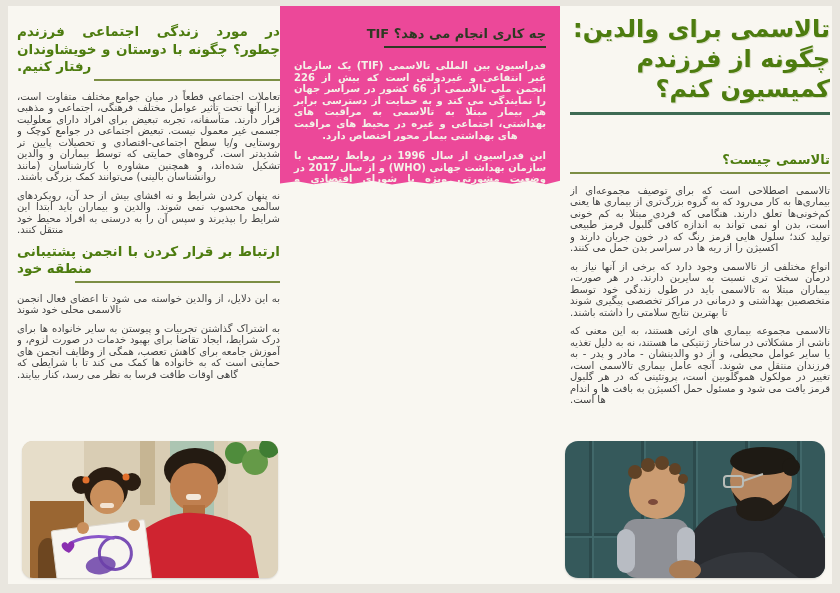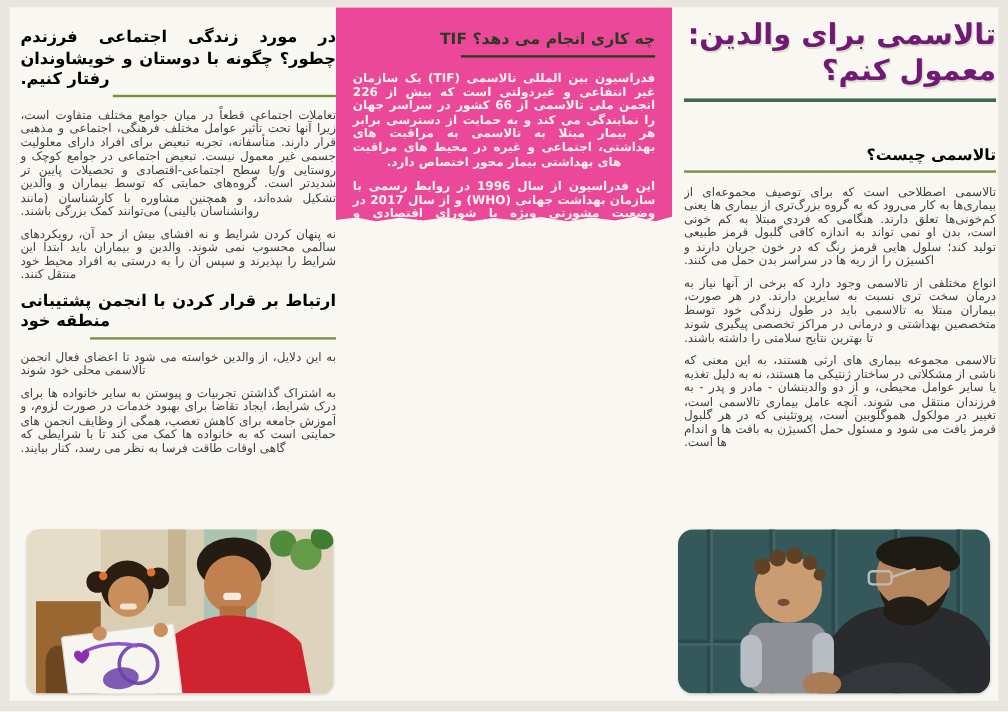--- a/index.html
+++ b/index.html
@@ -18,30 +18,30 @@
   .col { position: absolute; direction: rtl; }
   .col-left  { left: 17px;  top: 18px; width: 263px; height: 420px; overflow: hidden; }
   .col-right { left: 570px; top: 14px; width: 260px; height: 424px; overflow: hidden; }
 
   
   .body-p {
     font-size: 10px; line-height: 11.5px; color: #424242;
     text-align: justify; text-align-last: left; margin-bottom: 7px;
   }
   .olive-h {
-    color: #000000; font-weight: bold; font-size: 13.5px; line-height: 17.5px;
+    color: #4d7c0f; font-weight: bold; font-size: 13.5px; line-height: 17.5px;
     text-align: justify; text-align-last: left;
   }
   .olive-h.single { text-align: right; text-align-last: right; }
 
   .rule { height: 2px; background: #7c8e44; margin: 3px 0 10px; }
   .rule.pin-left { margin-left: auto; margin-right: 0; direction: ltr; }
 
   .main-title {
-    color: #701a75; font-weight: bold; font-size: 24px; line-height: 30px;
+    color: #4d7c0f; font-weight: bold; font-size: 24px; line-height: 30px;
     text-align: right; text-shadow: 1px 1px 0 rgba(124,142,68,.25);
   }
   .rule-title { height: 3px; background: #3e6b54; margin: 8px 0 9px; }
   .rule-sub   { height: 2px; background: #7c8e44; margin: 3px 0 11px; }
 
   
   .green-box {
     position: absolute; left: 280px; top: 6px; width: 280px; height: 181px;
     background: #ec4899; direction: rtl; padding: 20px 14px 10px;
     overflow: hidden;
@@ -70,21 +70,22 @@
 </style>
 </head>
 <body>
 
 <div class="frame">
   <div class="sheet"></div>
 
   <section class="col col-right">
     <h1 class="main-title">
       <div>تالاسمی برای والدین:</div>
-      <div>معمول کنم؟</div>
+      <div>چگونه از فرزندم</div>
+      <div>کمیسیون کنم؟</div>
     </h1>
     <div class="rule-title"></div>
 
     <h2 class="olive-h single" style="font-size:13px;margin-top:36px;">تالاسمی چیست؟</h2>
     <div class="rule-sub"></div>
 
     <p class="body-p">تالاسمی اصطلاحی است که برای توصیف مجموعه‌ای از بیماری‌ها به کار می‌رود که به گروه بزرگ‌تری از بیماری ها یعنی کم‌خونی‌ها تعلق دارند. هنگامی که فردی مبتلا به کم خونی است، بدن او نمی تواند به اندازه کافی گلبول قرمز طبیعی تولید کند؛ سلول هایی قرمز رنگ که در خون جریان دارند و اکسیژن را از ریه ها در سراسر بدن حمل می کنند.</p>
     <p class="body-p">انواع مختلفی از تالاسمی وجود دارد که برخی از آنها نیاز به درمان سخت تری نسبت به سایرین دارند. در هر صورت، بیماران مبتلا به تالاسمی باید در طول زندگی خود توسط متخصصین بهداشتی و درمانی در مراکز تخصصی پیگیری شوند تا بهترین نتایج سلامتی را داشته باشند.</p>
     <p class="body-p">تالاسمی مجموعه بیماری های ارثی هستند، به این معنی که ناشی از مشکلاتی در ساختار ژنتیکی ما هستند، نه به دلیل تغذیه یا سایر عوامل محیطی، و از دو والدینشان - مادر و پدر - به فرزندان منتقل می شوند. آنچه عامل بیماری تالاسمی است، تغییر در مولکول هموگلوبین است، پروتئینی که در هر گلبول قرمز یافت می شود و مسئول حمل اکسیژن به بافت ها و اندام ها است.</p>
   </section>

